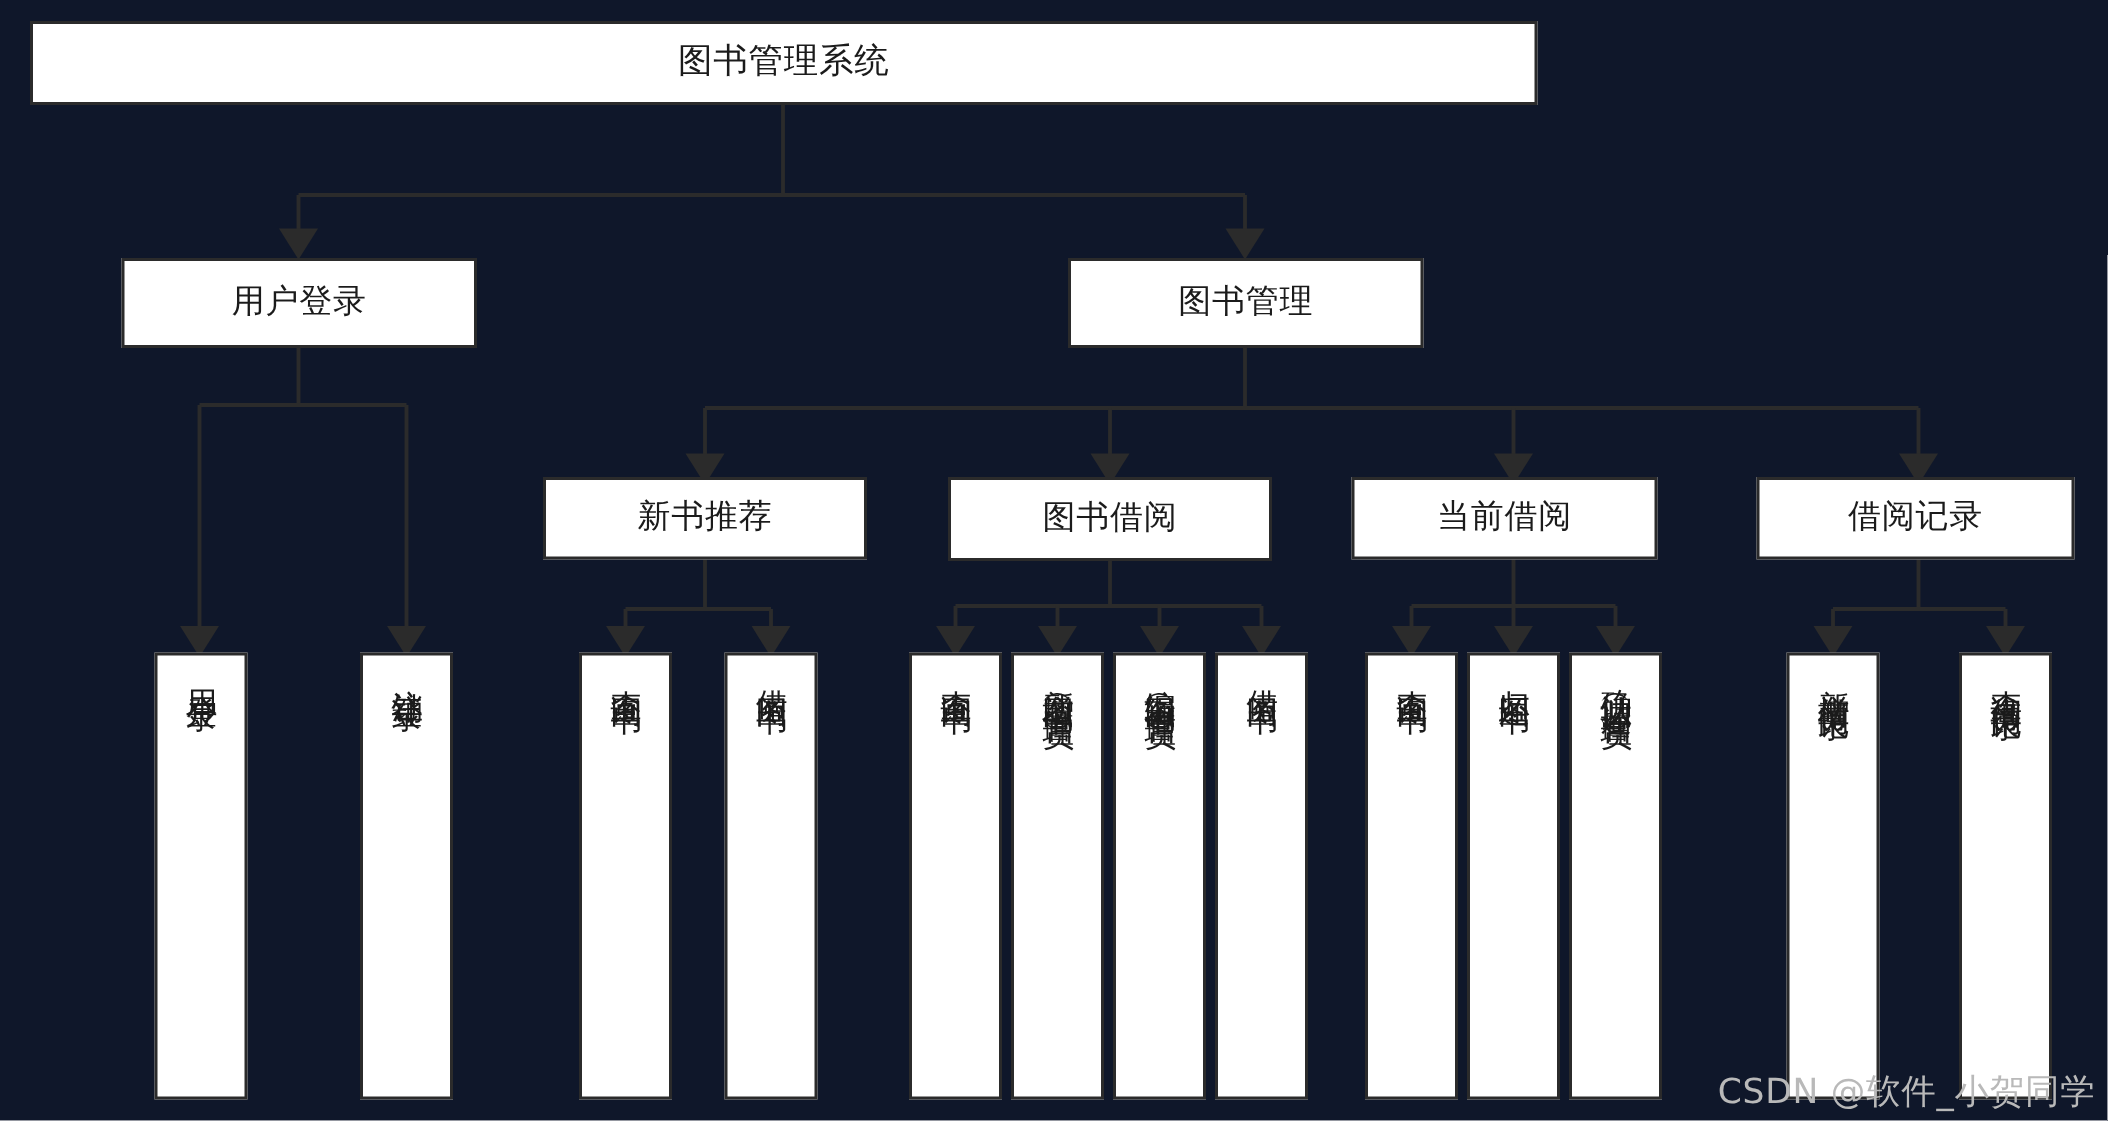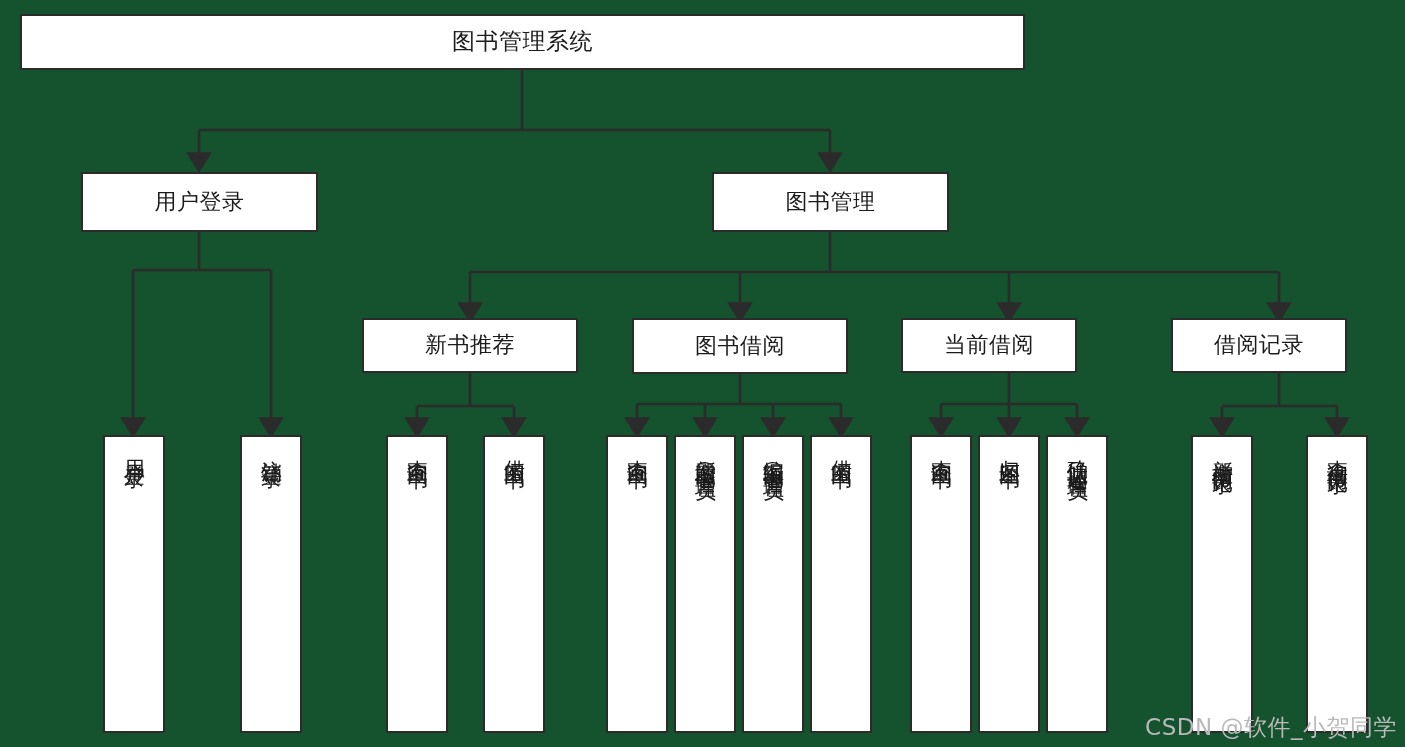--- a/index.html
+++ b/index.html
@@ -8,21 +8,21 @@
     padding: 0;
     background: #ffffff;
   }
   body {
     font-family: "DejaVu Sans", "Liberation Sans", sans-serif;
   }
   #canvas {
     position: relative;
     width: 1405px;
     height: 747px;
-    background: #14532d;
+    background: #0f172a;
     overflow: hidden;
   }
   svg#edges {
     position: absolute;
     left: 0;
     top: 0;
     width: 1405px;
     height: 747px;
     pointer-events: none;
   }
@@ -143,25 +143,25 @@
   </div>
 
   <div class="node h" style="left:712px; top:172px; width:237px; height:60px;">
     <span class="label">图书管理</span>
   </div>
 
   <div class="node h" style="left:632px; top:318px; width:216px; height:56px;">
     <span class="label">图书借阅</span>
   </div>
 
-  <div class="node h" style="left:901px; top:318px; width:176px; height:55px;">
+  <div class="node h" style="left:901px; top:318px; width:204px; height:55px;">
     <span class="label">当前借阅</span>
   </div>
 
-  <div class="node h" style="left:1171px; top:318px; width:176px; height:55px;">
+  <div class="node h" style="left:1171px; top:318px; width:212px; height:55px;">
     <span class="label">借阅记录</span>
   </div>
 
   <div class="node v" style="left:103px; top:435px; width:62px; height:298px;">
     <span class="label">用户登录</span>
   </div>
 
   <div class="node v" style="left:240px; top:435px; width:62px; height:298px;">
     <span class="label">注销登录</span>
   </div>

